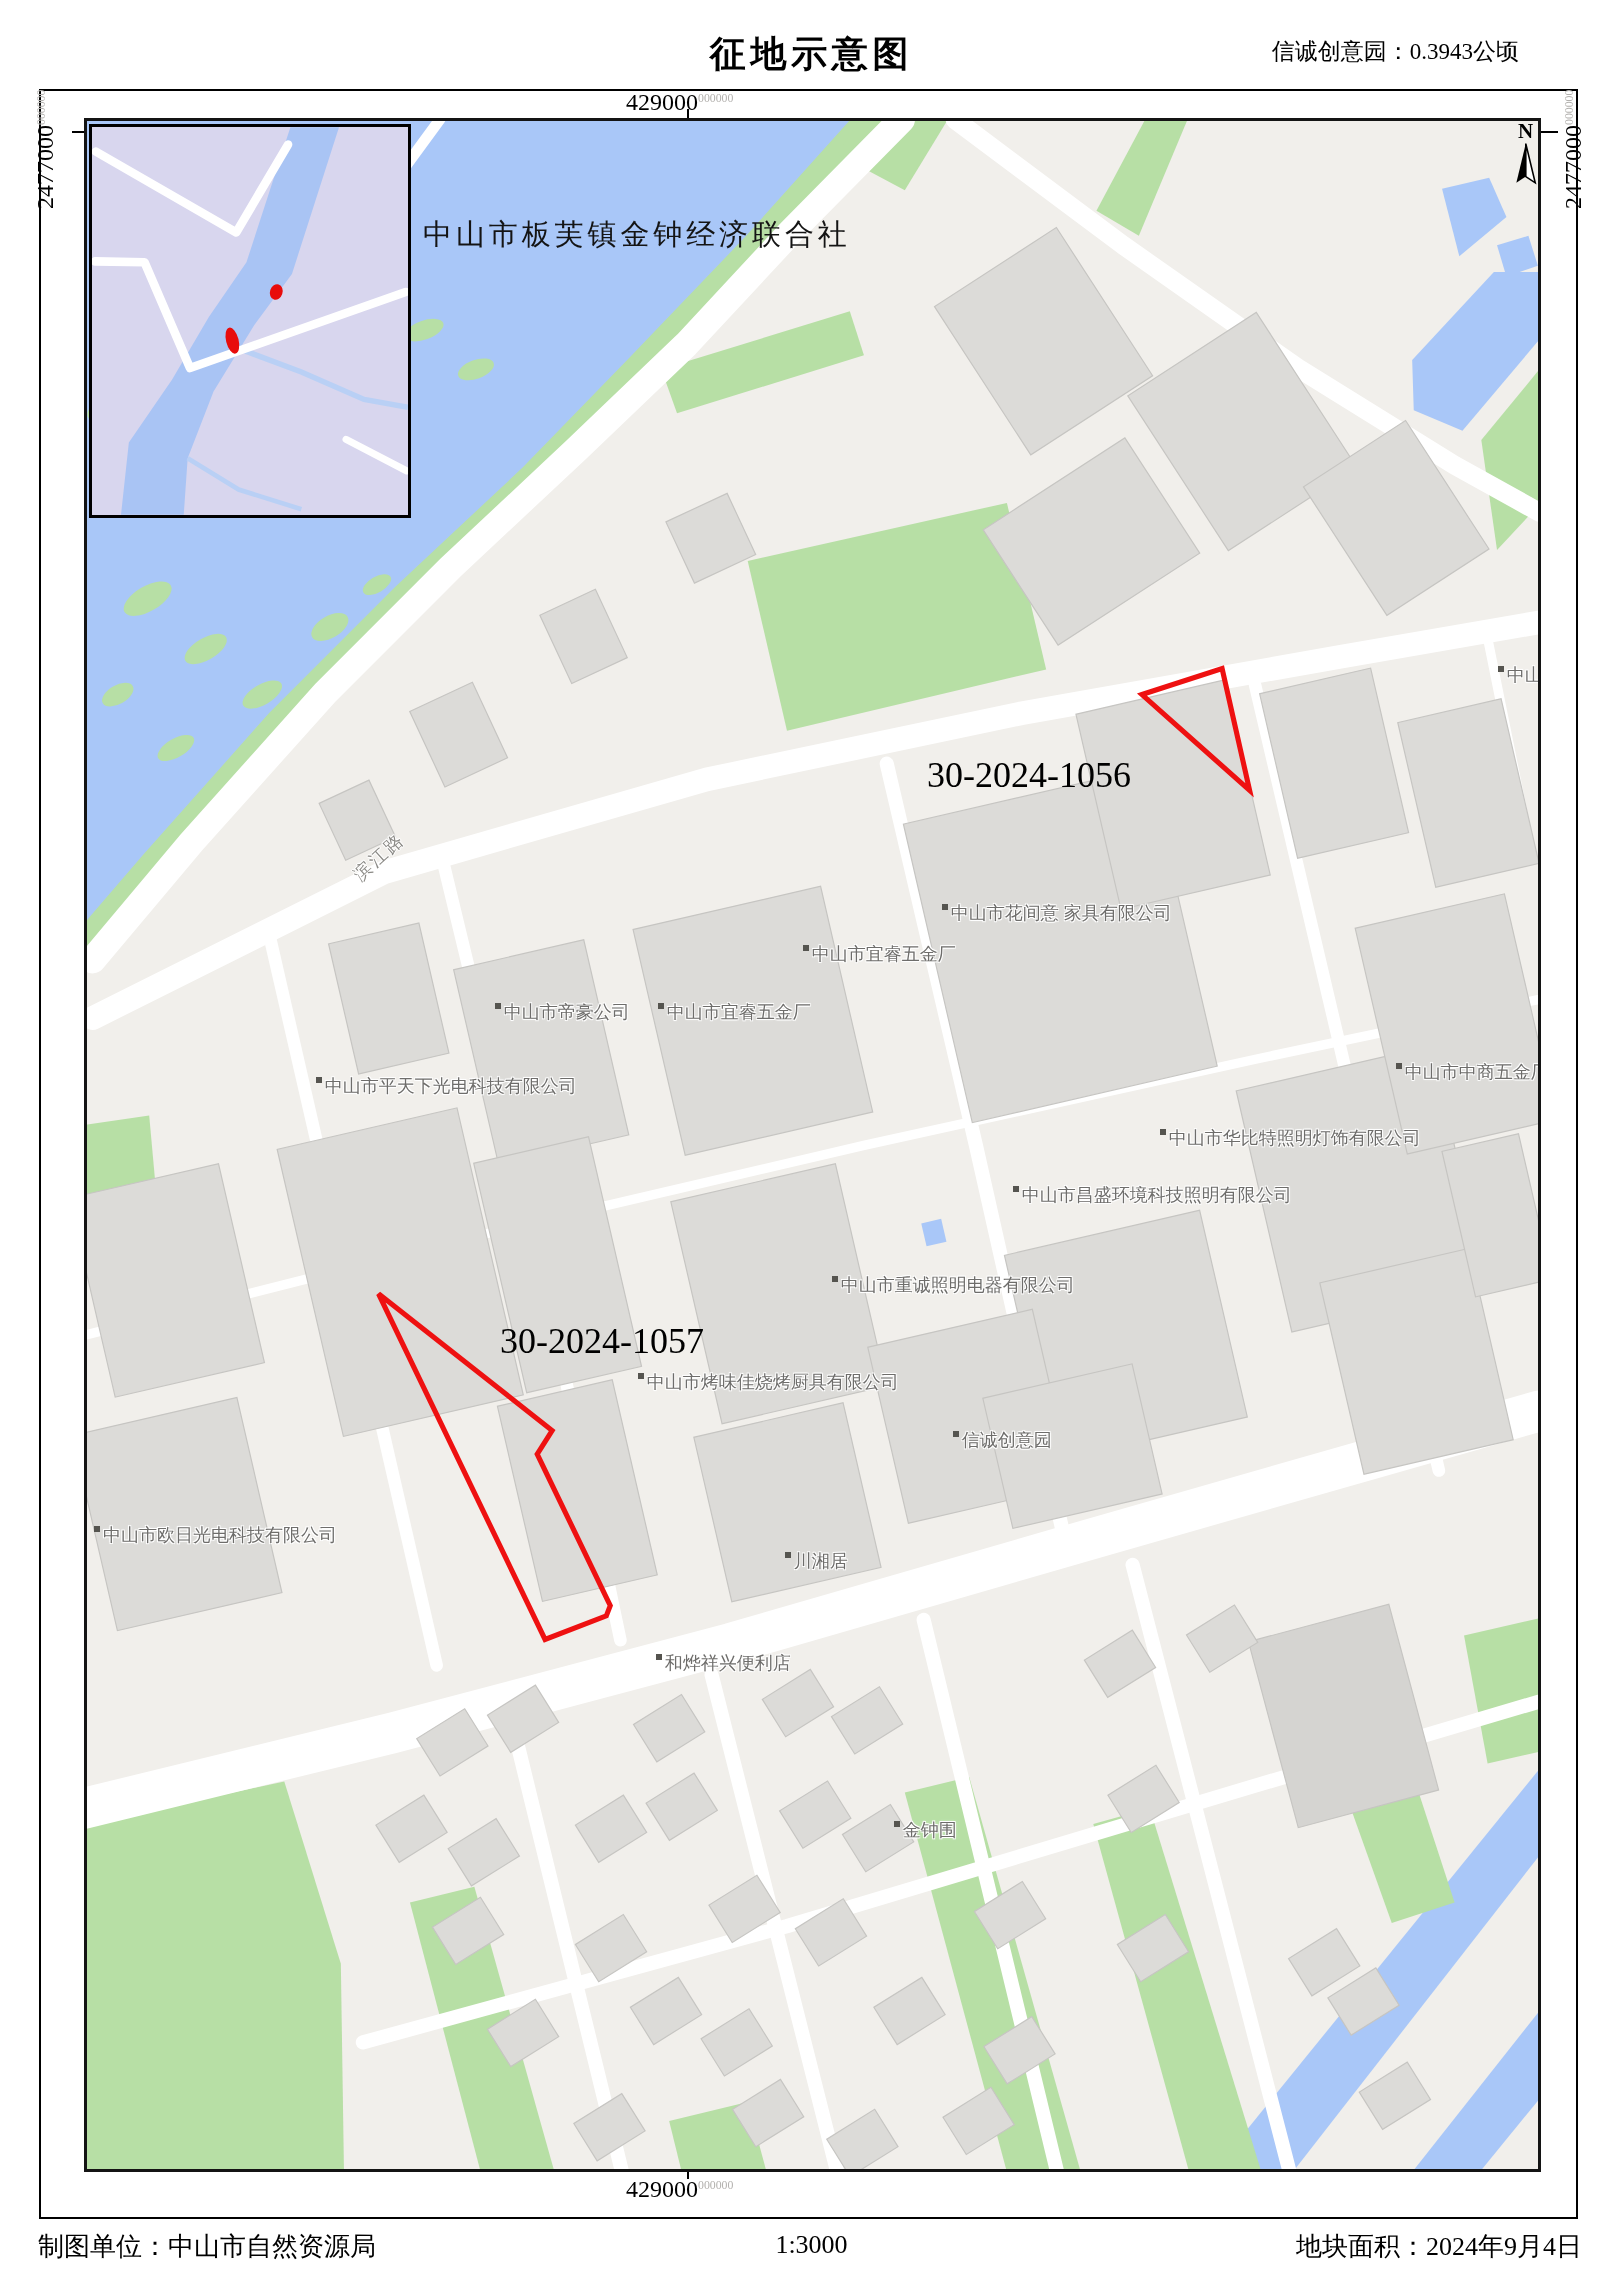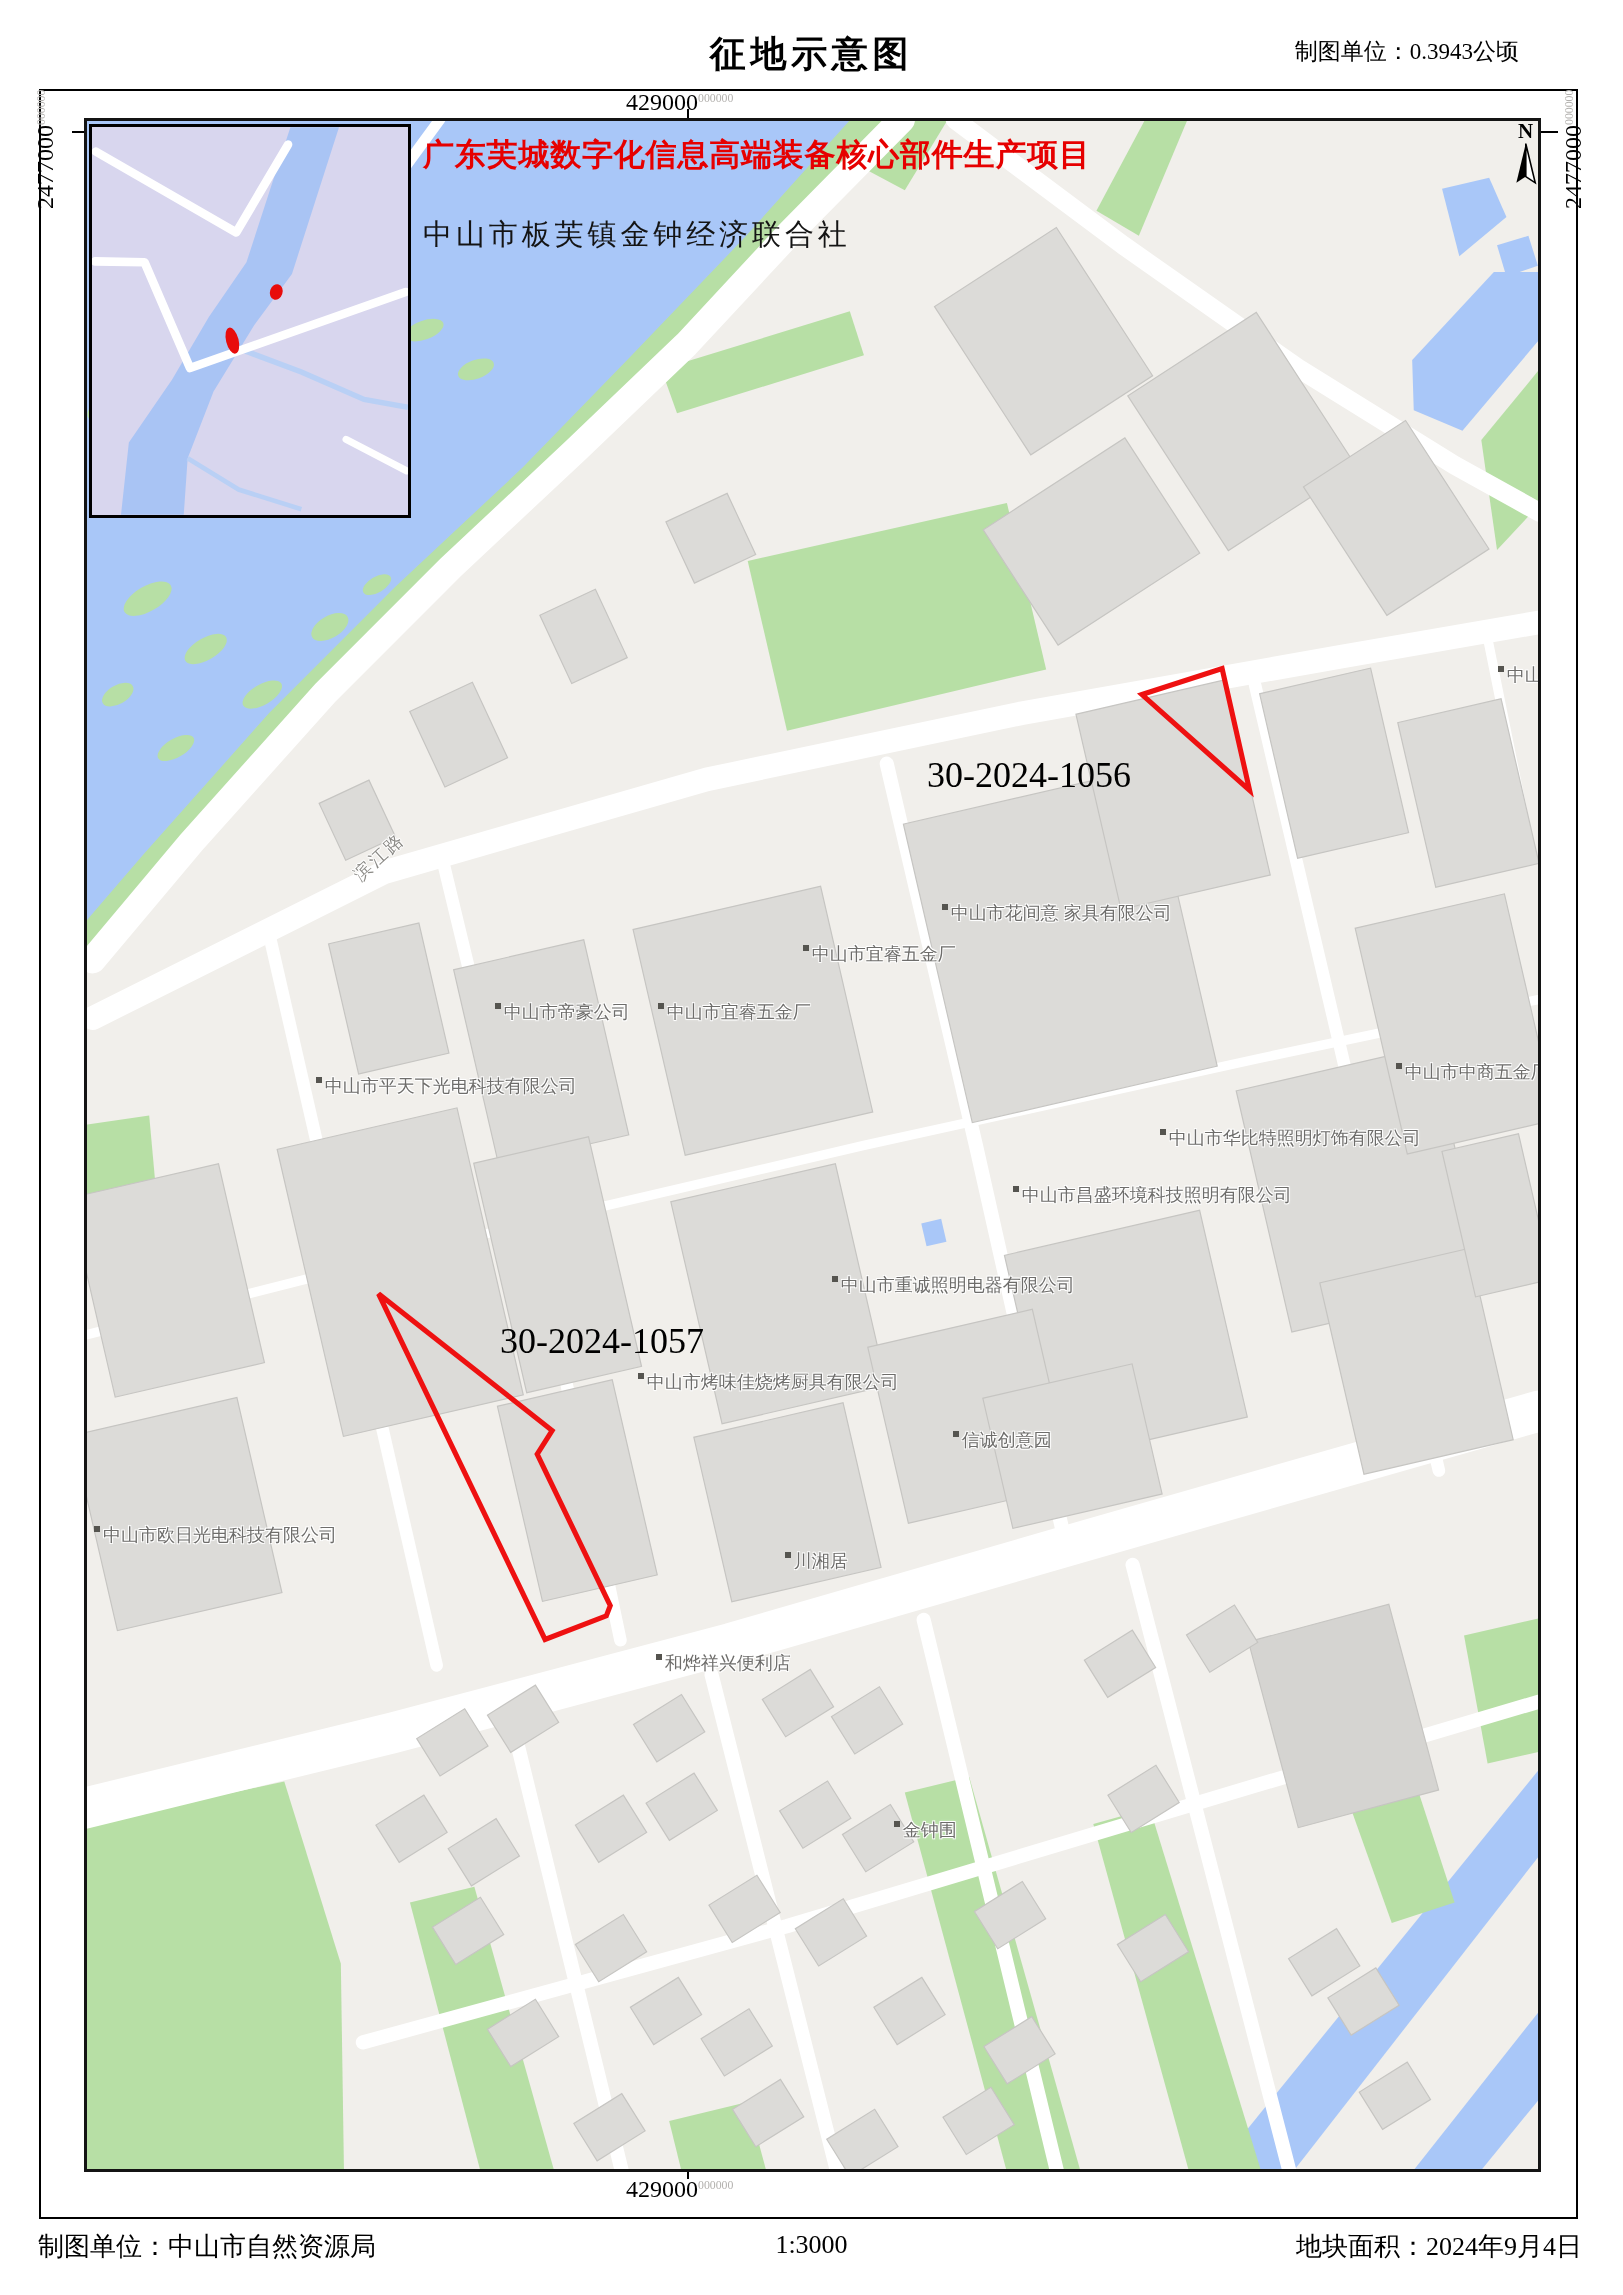--- a/index.html
+++ b/index.html
@@ -28,21 +28,21 @@
   .north{position:absolute;left:1418px;top:3.1px;width:47px;text-align:center;color:#000;}
   .north .n{font-size:21px;font-weight:bold;font-family:"Liberation Serif",serif;line-height:1;}
   .foot{font-family:"Liberation Serif",serif;font-size:26px;color:#000;white-space:nowrap;}
 </style>
 </head>
 <body>
 
 <div id="sheet">
 
   <div class="abs page-title">征地示意图</div>
-  <div class="abs area-note">制图单位：0.3943公顷</div>
+  <div class="abs area-note">信诚创意园：0.3943公顷</div>
 
   <div class="abs" id="outer-border"></div>
 
   <div class="abs coord" style="left:626px;top:90px">
     <span>429000</span><span class="sub">000000</span>
   </div>
   <div class="abs tick" style="left:687px;top:109px;width:2.4px;height:9.4px"></div>
 
   <div class="abs coord" style="left:626px;top:2177px">
     <span>429000</span><span class="sub">000000</span>
@@ -236,21 +236,20 @@
         <path d="M4,171 L67,172 125,307 400,210"></path>
         <path d="M324,398 L401,438" stroke-width="9"></path>
       </g>
       <g fill="#e80c0c">
         <ellipse cx="235" cy="210" rx="8" ry="10" transform="rotate(18 235 210)"></ellipse>
         <ellipse cx="179" cy="272" rx="8" ry="17" transform="rotate(-14 179 272)"></ellipse>
       </g>
     </svg>
   </div>
 
-  <div class="abs proj-red">广东芙城数字化信息高端装备核心部件生产项目</div>
   <div class="abs proj-org">中山市板芙镇金钟经济联合社</div>
 
   <div class="abs foot" style="left:38px;top:2229px">制图单位：中山市自然资源局</div>
   <div class="abs foot" style="left:0;right:0;top:2230px;text-align:center">1:3000</div>
   <div class="abs foot" style="right:41px;top:2229px">地块面积：2024年9月4日</div>
 
 </div>
 
 
 </body></html>

